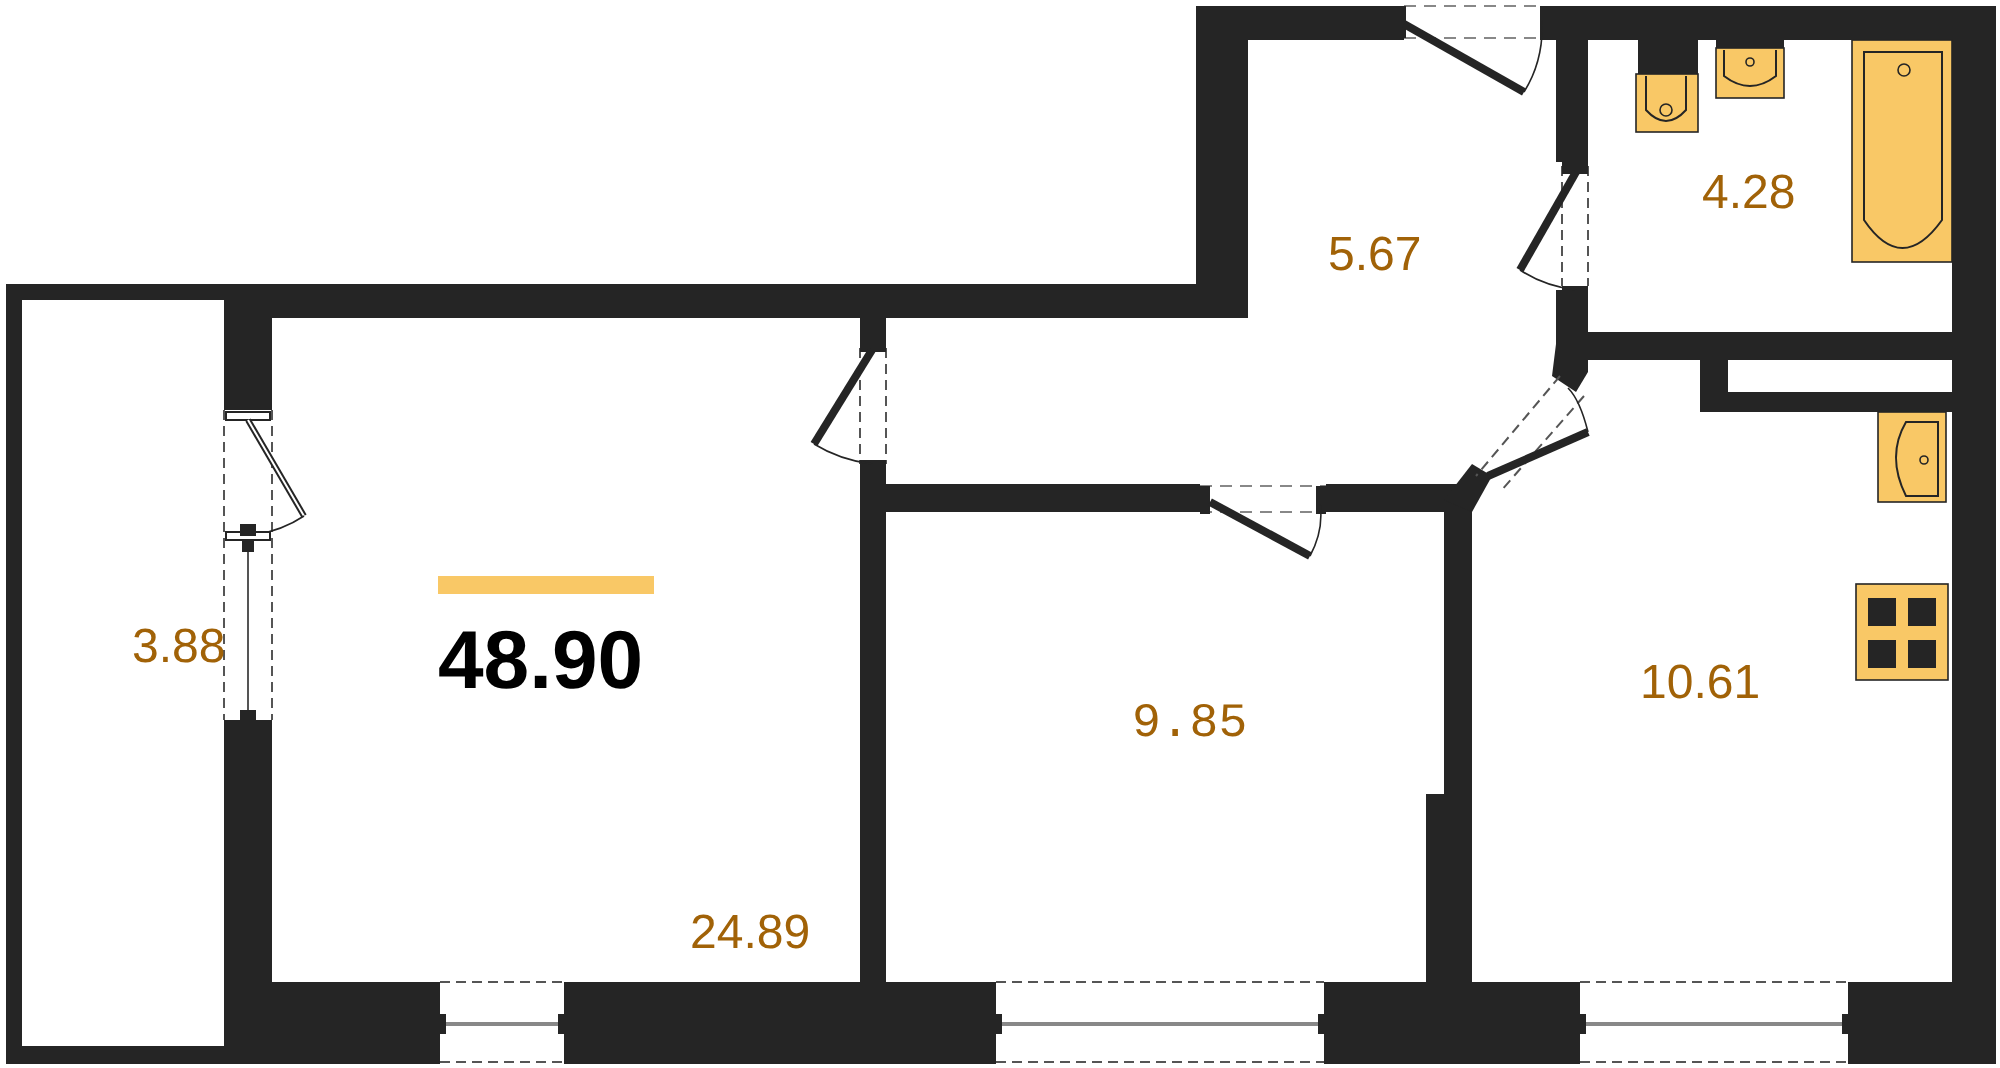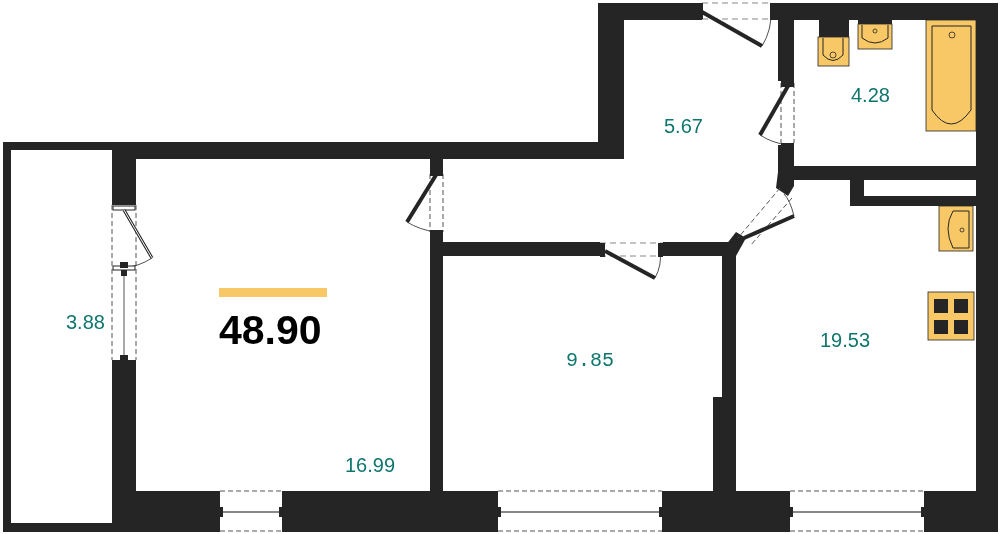--- a/index.html
+++ b/index.html
@@ -1,18 +1,18 @@
 <!DOCTYPE html>
 <html><head>
 <meta charset="utf-8">
 <style>
   html, body { margin: 0; padding: 0; background: #ffffff; }
   body { width: 1000px; height: 534px; position: relative; overflow: hidden; font-family: "Liberation Sans", sans-serif; }
   #plan { position: absolute; left: 0; top: 0; width: 1000px; height: 534px; }
-  .label { position: absolute; color: #0f766e; font-family: "Liberation Sans", sans-serif; font-size: 20px; line-height: 1; white-space: nowrap; }
+  .label { position: absolute; color: #a16207; font-family: "Liberation Sans", sans-serif; font-size: 24px; line-height: 1; white-space: nowrap; }
   .total { position: absolute; font-family: "Liberation Sans", sans-serif; font-weight: bold; font-size: 41px; color: #000000; line-height: 1; }
   .total-bar { position: absolute; height: 9px; }
 </style>
 </head>
 <body>
 
 <div id="plan">
   <svg width="1000" height="534" viewBox="0 0 1000 534" xmlns="http://www.w3.org/2000/svg">
     <g fill="#252525">
 
@@ -168,18 +168,18 @@
       <rect x="954" y="299" width="14" height="14" fill="#252525"></rect>
       <rect x="934" y="320" width="14" height="14" fill="#252525"></rect>
       <rect x="954" y="320" width="14" height="14" fill="#252525"></rect>
     </g>
   </svg>
 
   <div class="total-bar" style="left:219px; top:288px; width:108px; background:#F9C866;"></div>
   <div class="total" style="left:219px; top:310px;">48.90</div>
 
   <div class="label" style="left:30px; top:312px;margin-left:36px;">3.88</div>
-  <div class="label" style="left:345px; top:455px;">16.99</div>
+  <div class="label" style="left:345px; top:455px;">24.89</div>
   <div class="label" style="left:664px; top:116px;">5.67</div>
   <div class="label" style="left:851px; top:85px;">4.28</div>
   <div class="label" style="left:566px; top:351px;font-family:Liberation Mono, monospace;">9.85</div>
-  <div class="label" style="left:820px; top:330px;">19.53</div>
+  <div class="label" style="left:820px; top:330px;">10.61</div>
 </div>
 
 </body></html>

